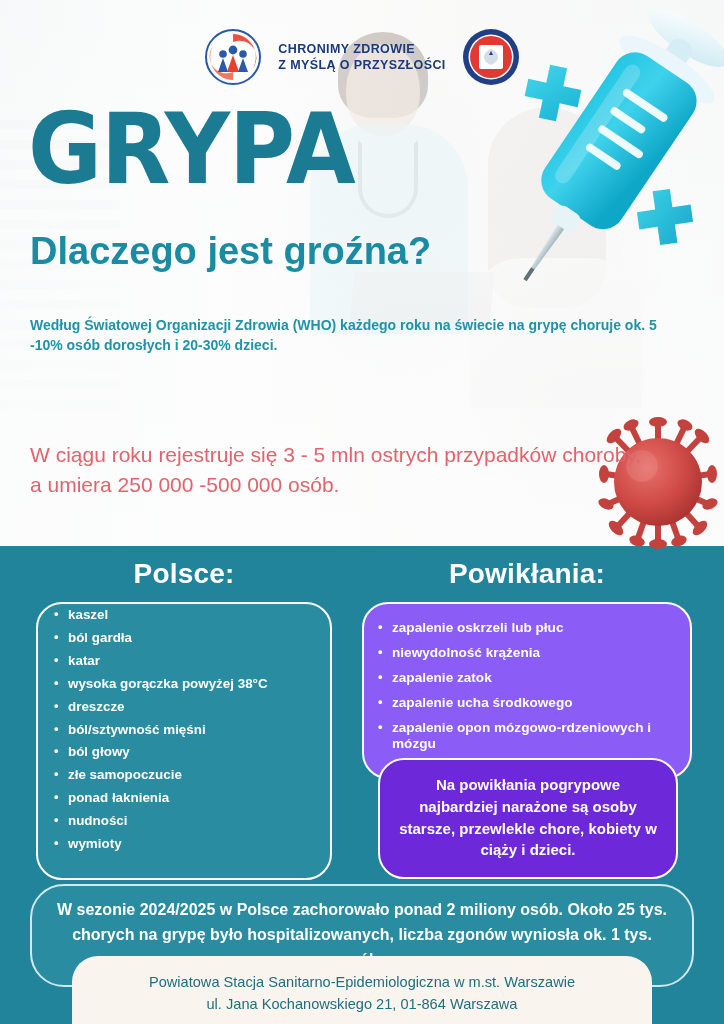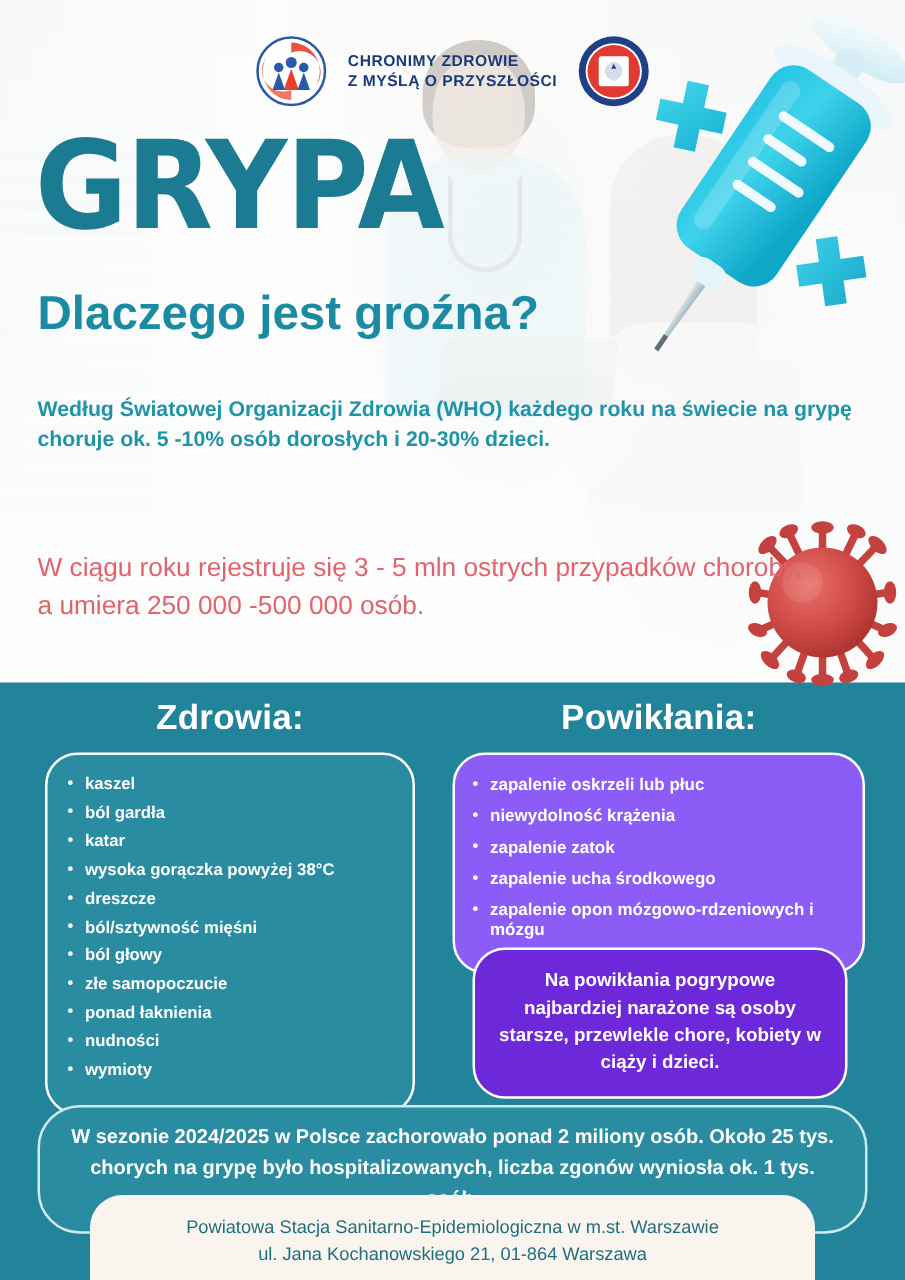--- a/index.html
+++ b/index.html
@@ -133,21 +133,21 @@
   }
   .title-sub {
     position: absolute; left: 30px; top: 232px; z-index: 7;
     font-weight: 700; font-size: 38px; line-height: 1.05;
     color: #1b8aa3;
   }
 
   
   .para-teal {
     position: absolute; left: 30px; top: 316px; width: 660px; z-index: 7;
-    color: #1f93a8; font-weight: 700; font-size: 17px; line-height: 1.42;
+    color: #1f93a8; font-weight: 700; font-size: 14px; line-height: 1.42;
   }
   .para-red {
     position: absolute; left: 30px; top: 440px; width: 620px; z-index: 7;
     color: #e2636b; font-weight: 400; font-size: 21px; line-height: 1.42;
   }
 
   
   .bottom-section {
     position: absolute; left: 0; top: 546px; width: 724px; height: 478px;
     background: #21849a;
@@ -157,21 +157,21 @@
     color: #ffffff; font-weight: 800; font-size: 28px; text-align: center;
     letter-spacing: .2px;
   }
 
   
   .symptoms-block { position: absolute; left: 36px; top: 12px; width: 296px; }
   .symptoms-card {
     margin-top: 12px;
     border: 2.5px solid #ffffff; border-radius: 26px;
     background: #2a8ca1;
-    padding: 16px 14px 18px 16px;
+    padding: 4px 14px 18px 16px;
   }
   
   .compl-block { position: absolute; left: 362px; top: 12px; width: 330px; }
   .compl-card {
     margin-top: 12px;
     border: 2.5px solid #ffffff; border-radius: 26px;
     background: #8b5cf6;
     padding: 16px 4px 16px 14px;
   }
   ul.bullets { list-style: none; }
@@ -395,21 +395,21 @@
 
   <div class="title-grypa">GRYPA</div>
   <div class="title-sub">Dlaczego jest groźna?</div>
 
   <div class="para-teal">Według Światowej Organizacji Zdrowia (WHO) każdego roku na świecie na grypę choruje ok. 5 -10% osób dorosłych i 20-30% dzieci.</div>
   <div class="para-red">W ciągu roku rejestruje się 3 - 5 mln ostrych przypadków choroby, a umiera 250 000 -500 000 osób.</div>
 
   <div class="bottom-section">
 
     <div class="symptoms-block">
-      <div class="col-heading">Zdrowia:</div>
+      <div class="col-heading">Polsce:</div>
       <div class="symptoms-card">
         <ul class="bullets">
           <li>kaszel</li>
           <li>ból gardła</li>
           <li>katar</li>
           <li>wysoka gorączka powyżej 38°C</li>
           <li>dreszcze</li>
           <li>ból/sztywność mięśni</li>
           <li>ból głowy</li>
           <li>złe samopoczucie</li>

